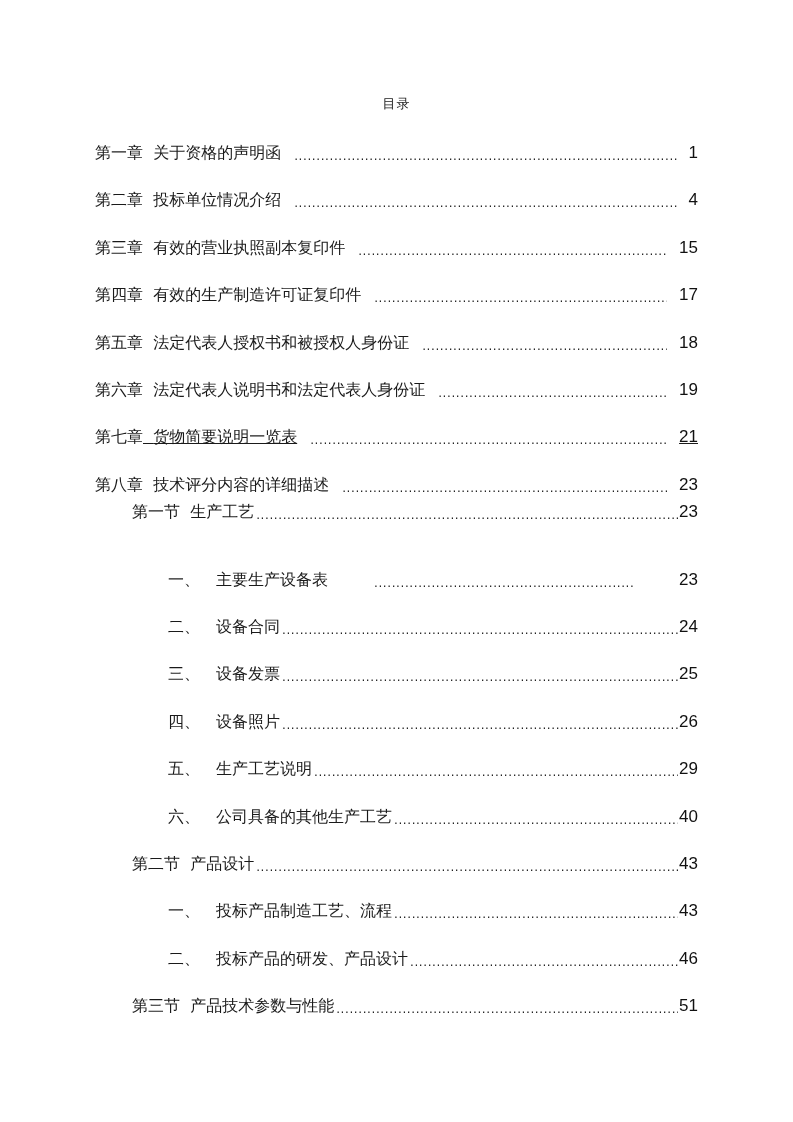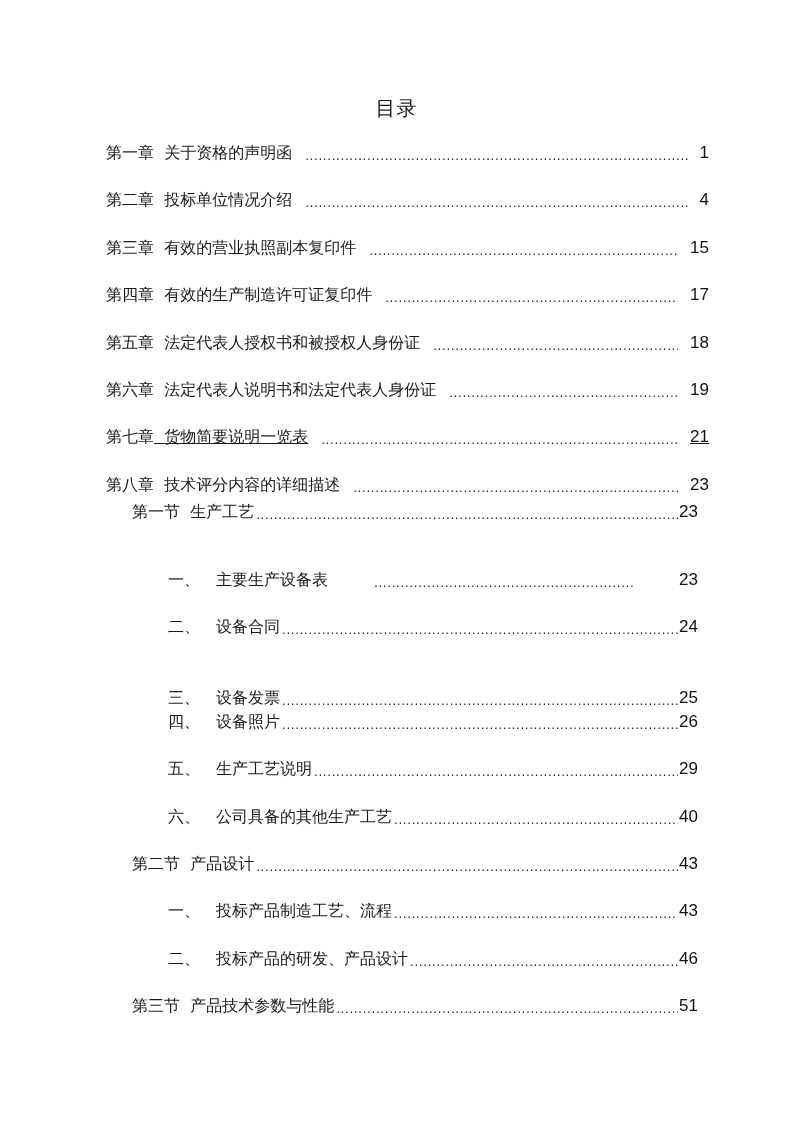--- a/index.html
+++ b/index.html
@@ -21,21 +21,21 @@
       width: 793px;
       height: 1122px;
       background: #ffffff;
     }
     .toc-title {
       position: absolute;
       top: 95px;
       left: 0;
       width: 793px;
       text-align: center;
-      font-size: 20px;
+      font-size: 13px;
       letter-spacing: 1px;
       color: #1a1a1a;
     }
     .toc-list {
       position: absolute;
       top: 141px;
       left: 0;
       width: 793px;
       margin: 0;
       padding: 0;
@@ -75,21 +75,21 @@
       color: #222;
       white-space: nowrap;
     }
     .toc-entry .page-num {
       flex: 0 0 auto;
       font-family: "Liberation Sans", sans-serif;
       font-size: 17px;
       padding-left: 1px;
       color: #111;
     }
-    .lvl1 { left: 106px; width: 603px; gap: 11px; }
+    .lvl1 { left: 95px; width: 603px; gap: 11px; }
     .lvl2 { left: 132px; width: 566px; }
     .lvl3 { left: 168px; width: 530px; }
     .lvl3 .num-prefix { width: 48px; }
   </style>
 </head>
 <body>
 
 <div class="page">
   <div class="toc-title">目录</div>
 
@@ -143,21 +143,21 @@
     <div class="toc-entry lvl3" style="top: 427px; gap: 44px;">
         <span class="label"><span class="num-prefix">一、</span><span>主要生产设备表</span></span>
         <span class="leader"></span>
         <span class="page-num">23</span>
       </div>
     <div class="toc-entry lvl3" style="top: 474px;">
         <span class="label"><span class="num-prefix">二、</span><span>设备合同</span></span>
         <span class="leader"></span>
         <span class="page-num">24</span>
       </div>
-    <div class="toc-entry lvl3" style="top: 521px; margin-top: 24px;">
+    <div class="toc-entry lvl3" style="top: 521px;">
         <span class="label"><span class="num-prefix">三、</span><span>设备发票</span></span>
         <span class="leader"></span>
         <span class="page-num">25</span>
       </div>
     <div class="toc-entry lvl3" style="top: 569px;">
         <span class="label"><span class="num-prefix">四、</span><span>设备照片</span></span>
         <span class="leader"></span>
         <span class="page-num">26</span>
       </div>
     <div class="toc-entry lvl3" style="top: 616px; justify-content: space-between;">

